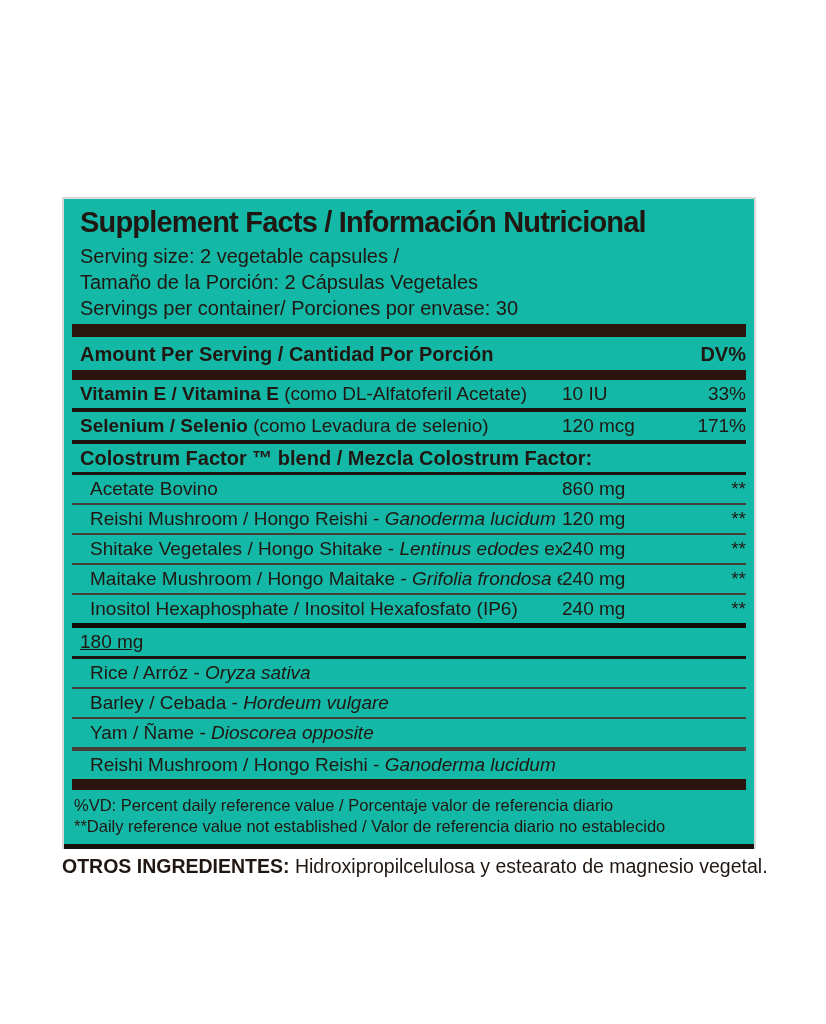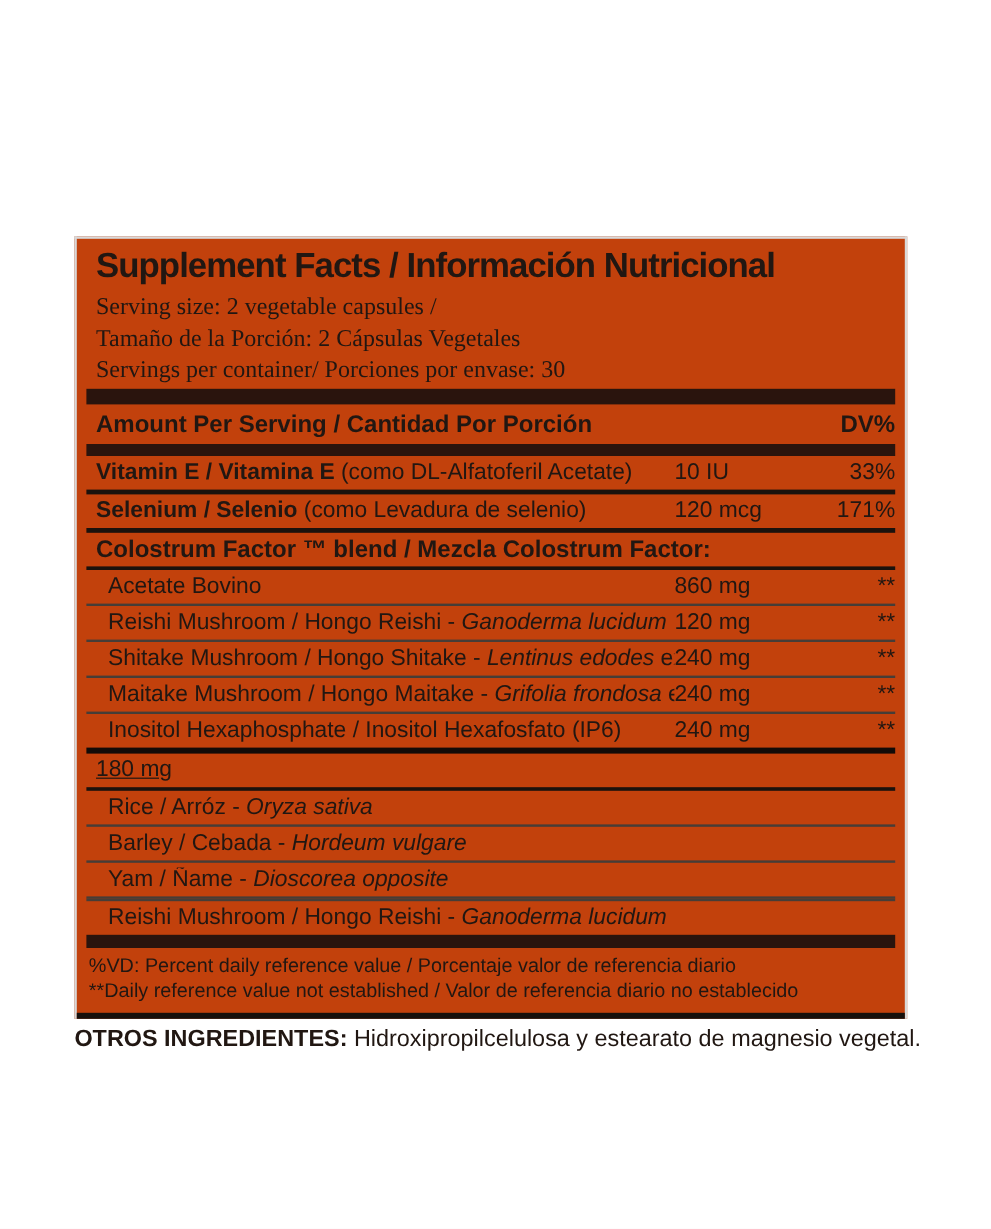--- a/index.html
+++ b/index.html
@@ -10,31 +10,31 @@
     font-family:"Liberation Sans","DejaVu Sans",sans-serif;
     color:#211712;
     overflow:hidden;
   }
   .label-box {
     box-sizing:border-box;
     margin:197px 0 0 62px;
     width:694px;
     border:2px solid #d9d9d9;
     border-bottom:none;
-    background:#c2410c;
+    background:#14b8a6;
   }
   .title {
     margin:5px 10px 2px 16px;
     font-size:29px;
     line-height:37px;
     font-weight:bold;
     letter-spacing:-0.8px;
     white-space:nowrap;
   }
-  .serving { margin:1px 10px 3px 16px; font-size:20px; line-height:26px;font-family:Liberation Serif, serif; }
+  .serving { margin:1px 10px 3px 16px; font-size:20px; line-height:26px; }
   .bar  { margin:0 8px; background:#2a140d; }
   .bar.thick { height:13px; margin-top:3px; }
   .bar.mid   { height:10px; }
   .bar.bottom{ height:11px; }
   .rule { margin:0 8px; background:#1b120d; }
   .rule.med   { height:4px; }
   .rule.light { height:3px; }
   .rule.thin  { height:2px; background:#463d37; }
   .rule.heavy { height:5px; background:#120b08; }
   .row {
@@ -109,21 +109,21 @@
     <div class="rule thin"></div>
 
     <div class="row indent">
       <span class="name"><span>Reishi Mushroom / Hongo Reishi - </span><span class="sp">Ganoderma lucidum</span><span></span></span>
       <span class="amount">120 mg</span>
       <span class="dv">**</span>
     </div>
     <div class="rule thin"></div>
 
     <div class="row indent">
-      <span class="name"><span>Shitake Mushroom / Hongo Shitake - </span><span class="sp">Lentinus edodes</span><span> extract</span></span>
+      <span class="name"><span>Shitake Vegetales / Hongo Shitake - </span><span class="sp">Lentinus edodes</span><span> extract</span></span>
       <span class="amount">240 mg</span>
       <span class="dv">**</span>
     </div>
     <div class="rule thin"></div>
 
     <div class="row indent">
       <span class="name"><span>Maitake Mushroom / Hongo Maitake - </span><span class="sp">Grifolia frondosa</span><span> extract</span></span>
       <span class="amount">240 mg</span>
       <span class="dv">**</span>
     </div>

